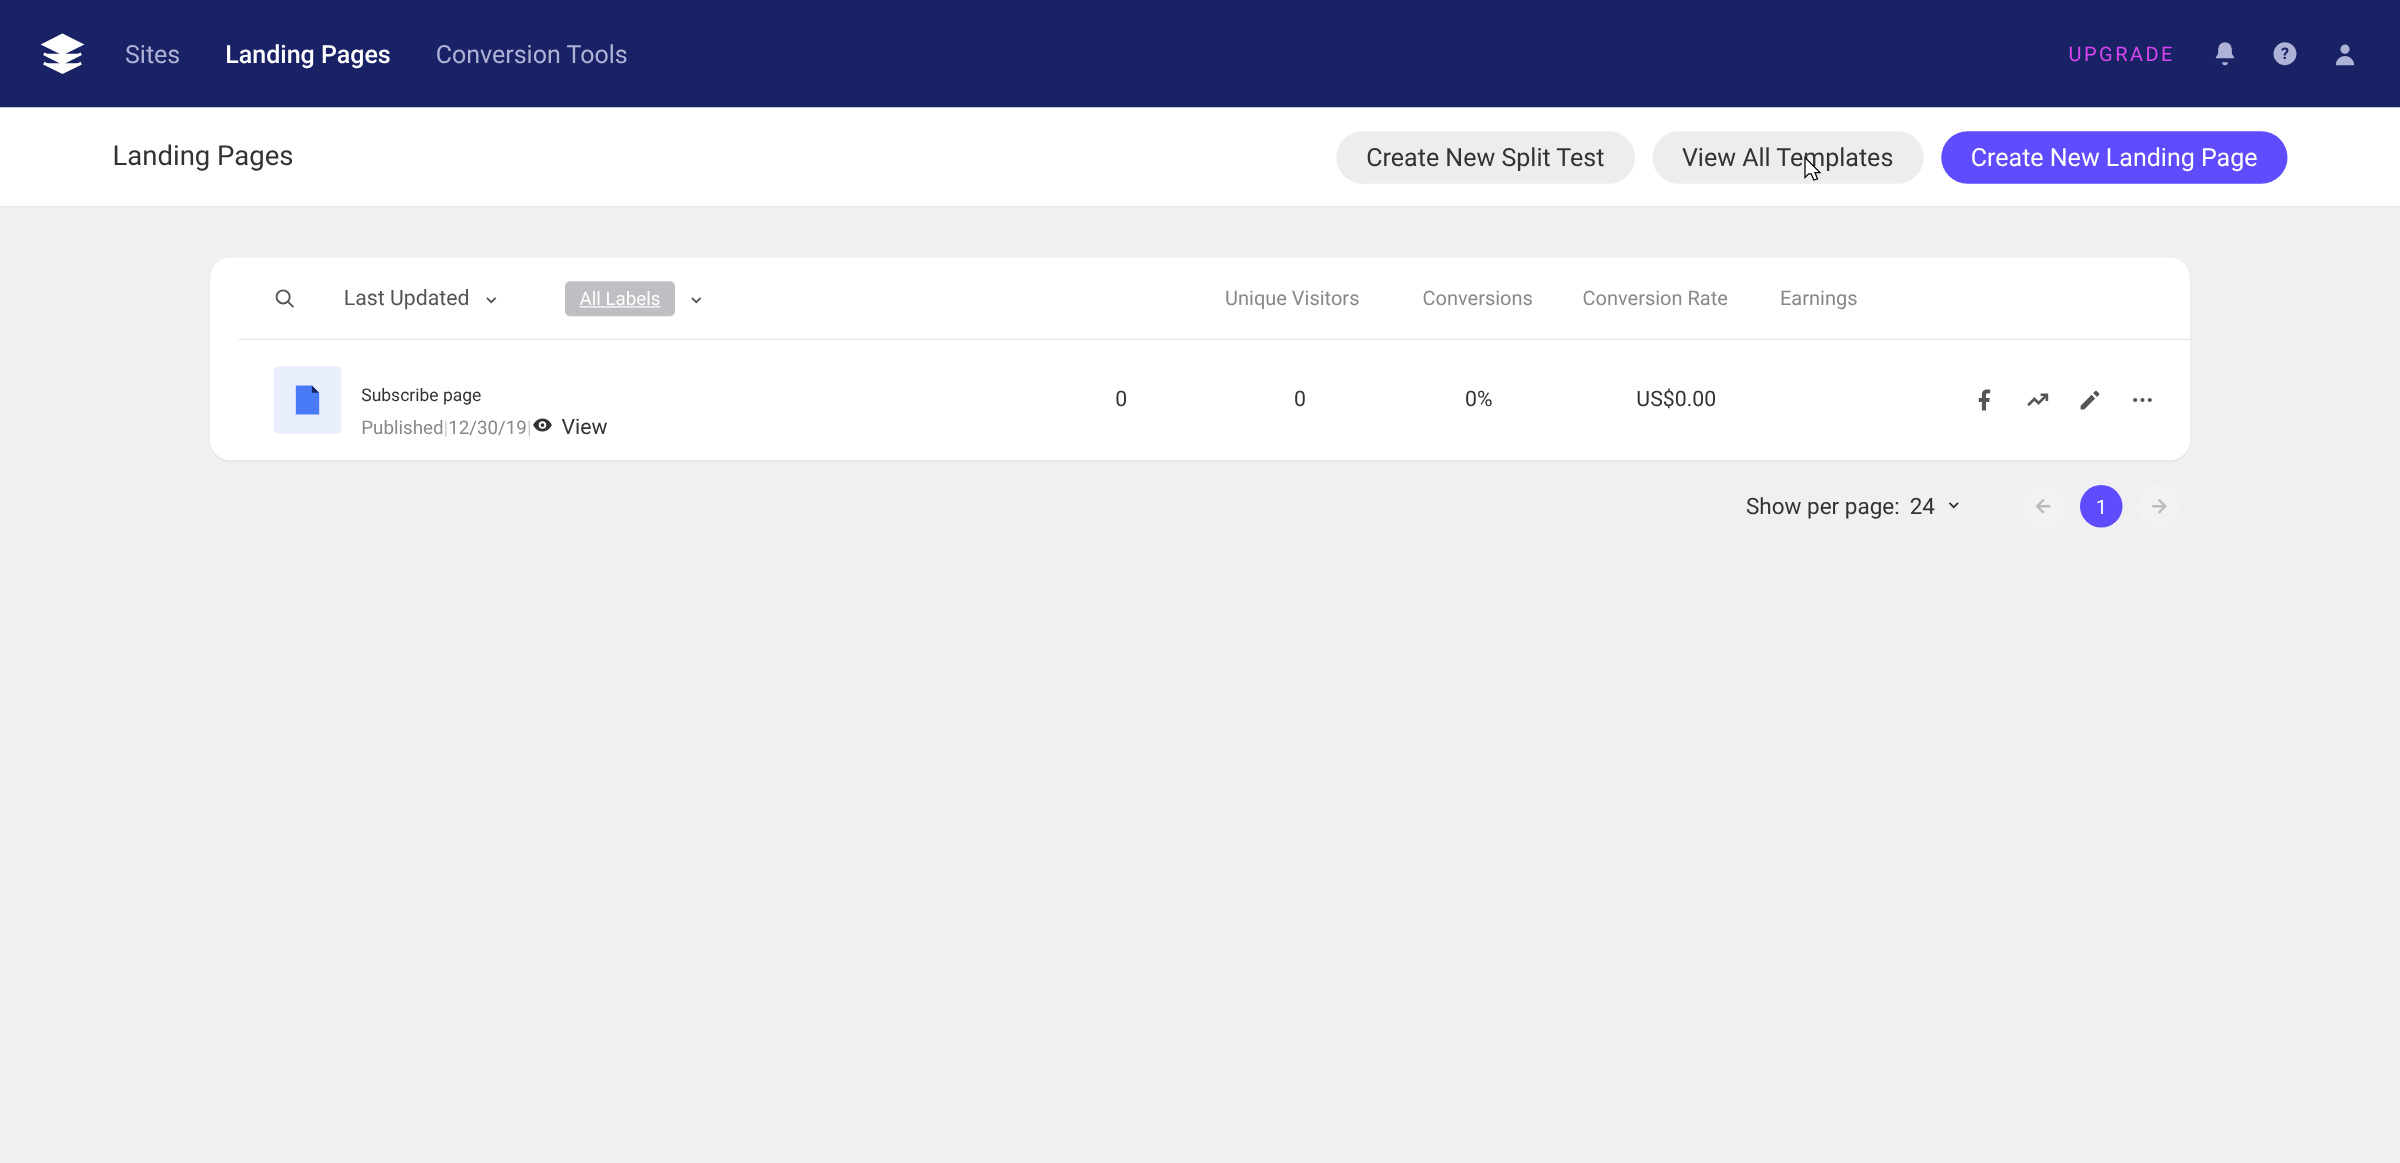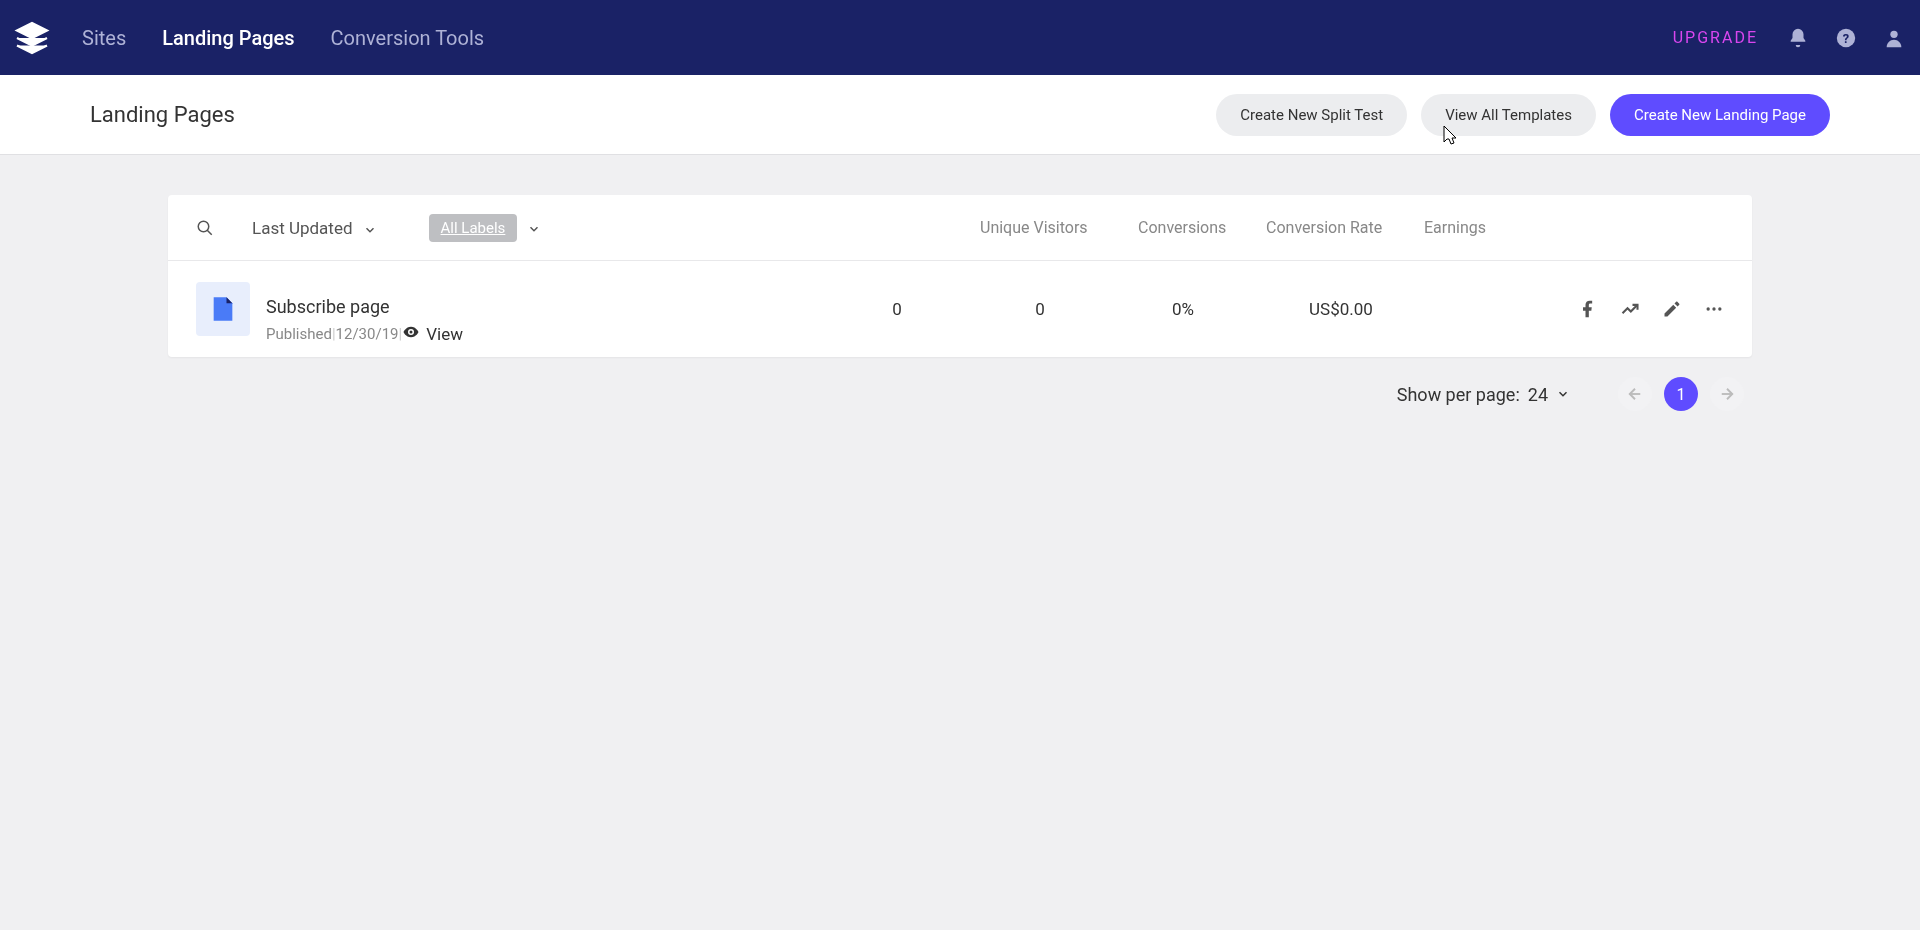--- a/index.html
+++ b/index.html
@@ -1,60 +1,60 @@
 <!DOCTYPE html>
 <html><head>
 <meta charset="utf-8">
 <style>
 * { margin: 0; padding: 0; box-sizing: border-box; font-family: -apple-system, BlinkMacSystemFont, "Segoe UI", Roboto, Helvetica, Arial, sans-serif; }
 body { background: #f0f0f2; width: 1920px; height: 930px; overflow: hidden; }
 
 
-.top-nav { background: #1a2266; height: 75px; display: flex; align-items: center; padding: 0 14px; }
+.top-nav { background: #1a2266; height: 86px; display: flex; align-items: center; padding: 0 32px; }
 .nav-logo { width: 36px; height: 36px; display: flex; align-items: center; justify-content: center; margin-right: 32px; }
 .nav-tabs { display: flex; gap: 36px; }
 .nav-tab { color: #aeb2d6; font-size: 20px; cursor: pointer; }
 .nav-tab.active { color: #fff; font-weight: 500; }
 .nav-spacer { flex: 1; }
 .nav-upgrade { color: #d946ef; font-size: 16px; letter-spacing: 2px; margin-right: 28px; cursor: pointer; }
 .nav-icons { display: flex; gap: 24px; align-items: center; }
 .nav-icon { width: 24px; height: 24px; color: #aeb2d6; cursor: pointer; display: flex; align-items: center; justify-content: center; }
 
 
 .sub-header { background: #fff; height: 80px; display: flex; align-items: center; padding: 0 90px; border-bottom: 1px solid #e0e0e3; }
 .sub-title { font-size: 22px; color: #333; }
 .sub-spacer { flex: 1; }
 .sub-buttons { display: flex; gap: 14px; }
-.btn { height: 42px; padding: 0 24px; border-radius: 21px; border: none; font-size: 15px; cursor: pointer; display: flex; align-items: center; }
+.btn { height: 42px; padding: 0 24px; border-radius: 21px; border: none; font-size: 20px; cursor: pointer; display: flex; align-items: center; }
 .btn-gray { background: #ecedef; color: #333; }
 .btn-purple { background: #5f4cff; color: #fff; }
 
 
 .content { padding: 40px 168px 0 168px; }
-.card { background: #fff; border-radius: 4px; box-shadow: 0 1px 2px rgba(0,0,0,0.05); overflow: hidden; }
+.card { background: #fff; border-radius: 16px; box-shadow: 0 1px 2px rgba(0,0,0,0.05); overflow: hidden; padding-left: 23px; }
 
 
 .table-header { display: flex; align-items: center; height: 66px; border-bottom: 1px solid #e8e8ea; padding: 0 28px; }
 .search-icon { width: 18px; height: 18px; margin-right: 38px; cursor: pointer; color: #555; }
 .sort-dropdown { display: flex; align-items: center; gap: 10px; font-size: 17px; color: #555; cursor: pointer; margin-right: 52px; }
 .chevron-down { width: 14px; height: 14px; color: #555; }
 .label-pill { background: #bebfc2; color: #fff; font-size: 15px; padding: 5px 12px; border-radius: 4px; margin-right: 10px; text-decoration: underline; }
 .label-filter { display: flex; align-items: center; cursor: pointer; }
 .col-headers { display: flex; flex: 1; justify-content: flex-end; gap: 8px; }
 .col-head { font-size: 16px; color: #888; text-align: left; }
 .col-visitors { width: 150px; }
 .col-conversions { width: 120px; }
 .col-rate { width: 150px; }
 .col-earnings { width: 150px; margin-right: 150px; }
 
 
 .table-row { display: flex; align-items: center; height: 96px; padding: 0 28px; }
 .row-thumb { width: 54px; height: 54px; background: #e8eefc; border-radius: 4px; display: flex; align-items: center; justify-content: center; margin-right: 16px; }
 .row-info { display: flex; flex-direction: column; gap: 6px; }
-.row-title { font-size: 18px; color: #333; margin-top: 22px; }
+.row-title { font-size: 14px; color: #333; margin-top: 22px; }
 .row-meta { display: flex; align-items: center; font-size: 15px; color: #888; }
 .row-sep { color: #ccc; }
 .view-link { display: flex; align-items: center; gap: 6px; color: #333; cursor: pointer; font-size: 17px; }
 .row-stats { display: flex; flex: 1; justify-content: flex-end; gap: 8px; align-items: center; }
 .stat-cell { font-size: 17px; color: #333; text-align: center; }
 .row-actions { display: flex; gap: 22px; align-items: center; width: 150px; justify-content: flex-end; }
 .action-icon { width: 20px; height: 20px; color: #555; cursor: pointer; }
 
 
 .pagination-bar { display: flex; align-items: center; justify-content: flex-end; padding: 20px 8px 0 0; gap: 48px; }

